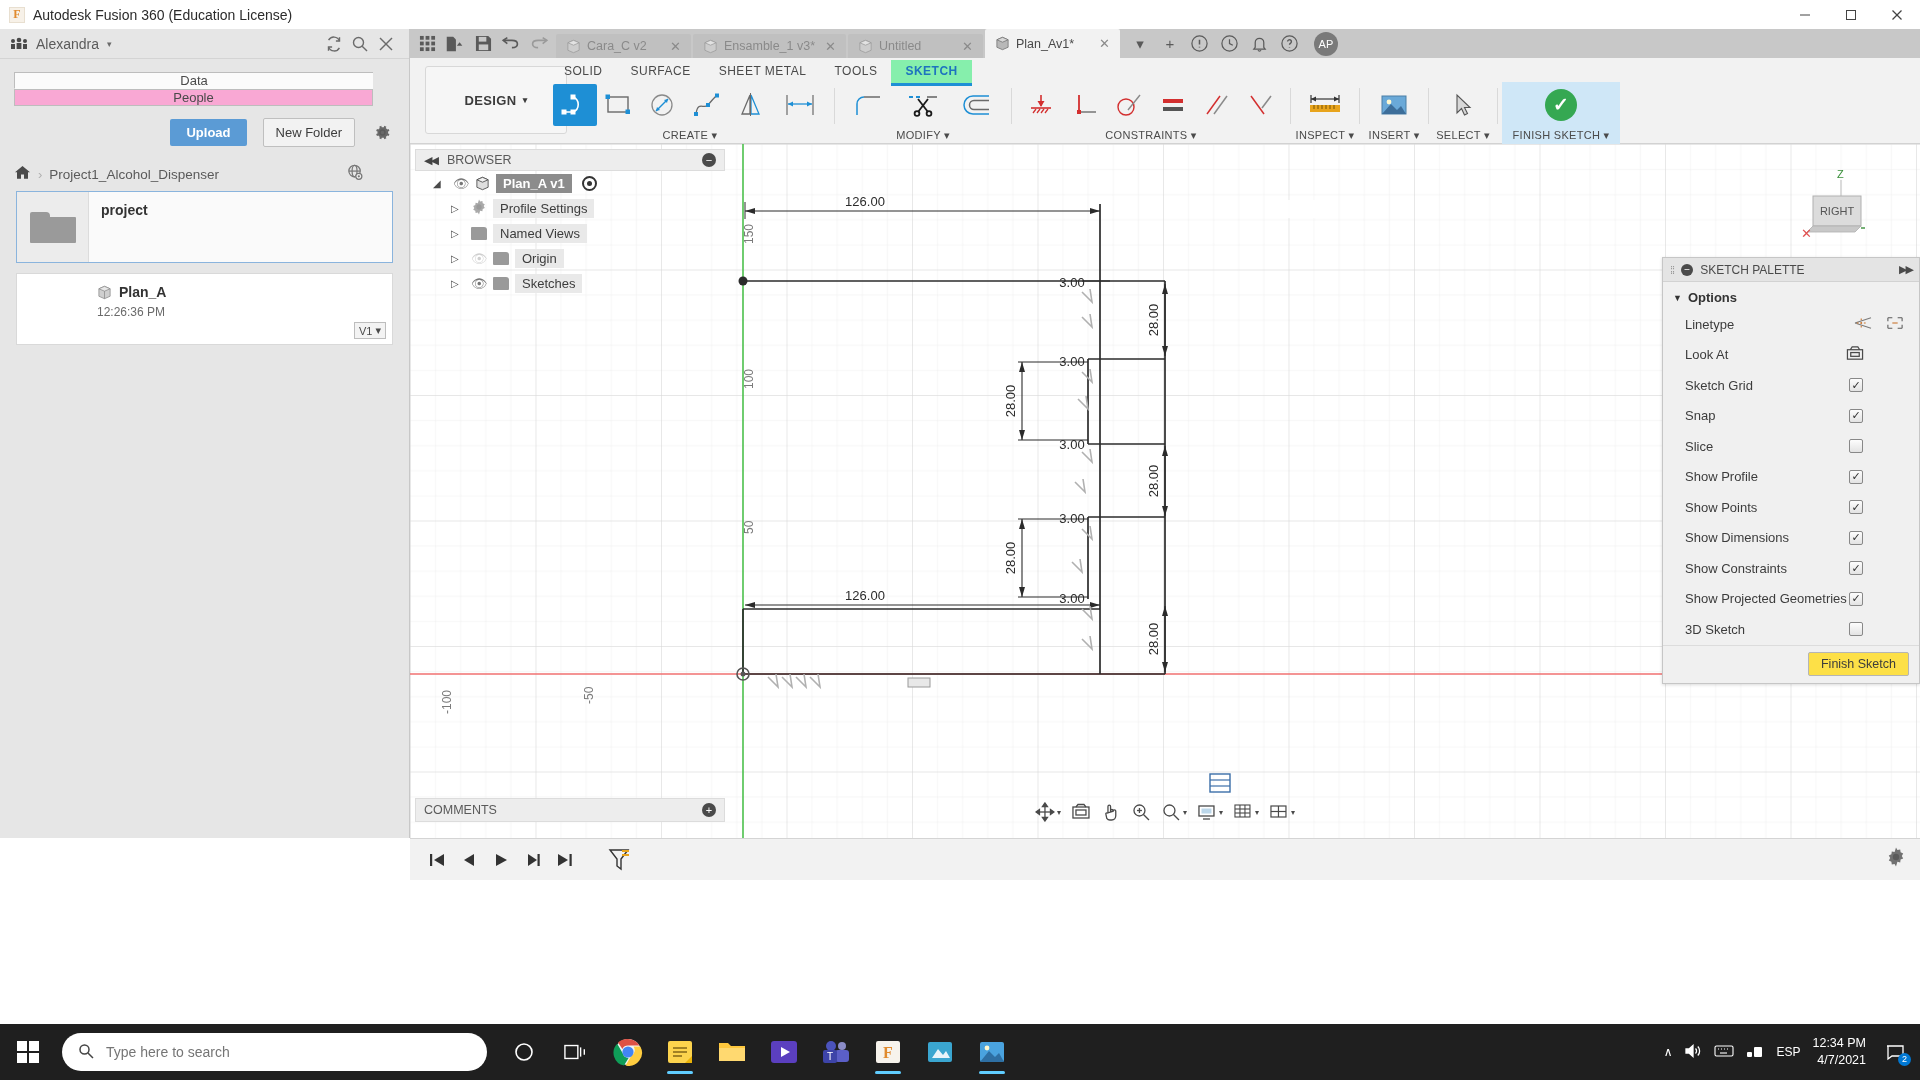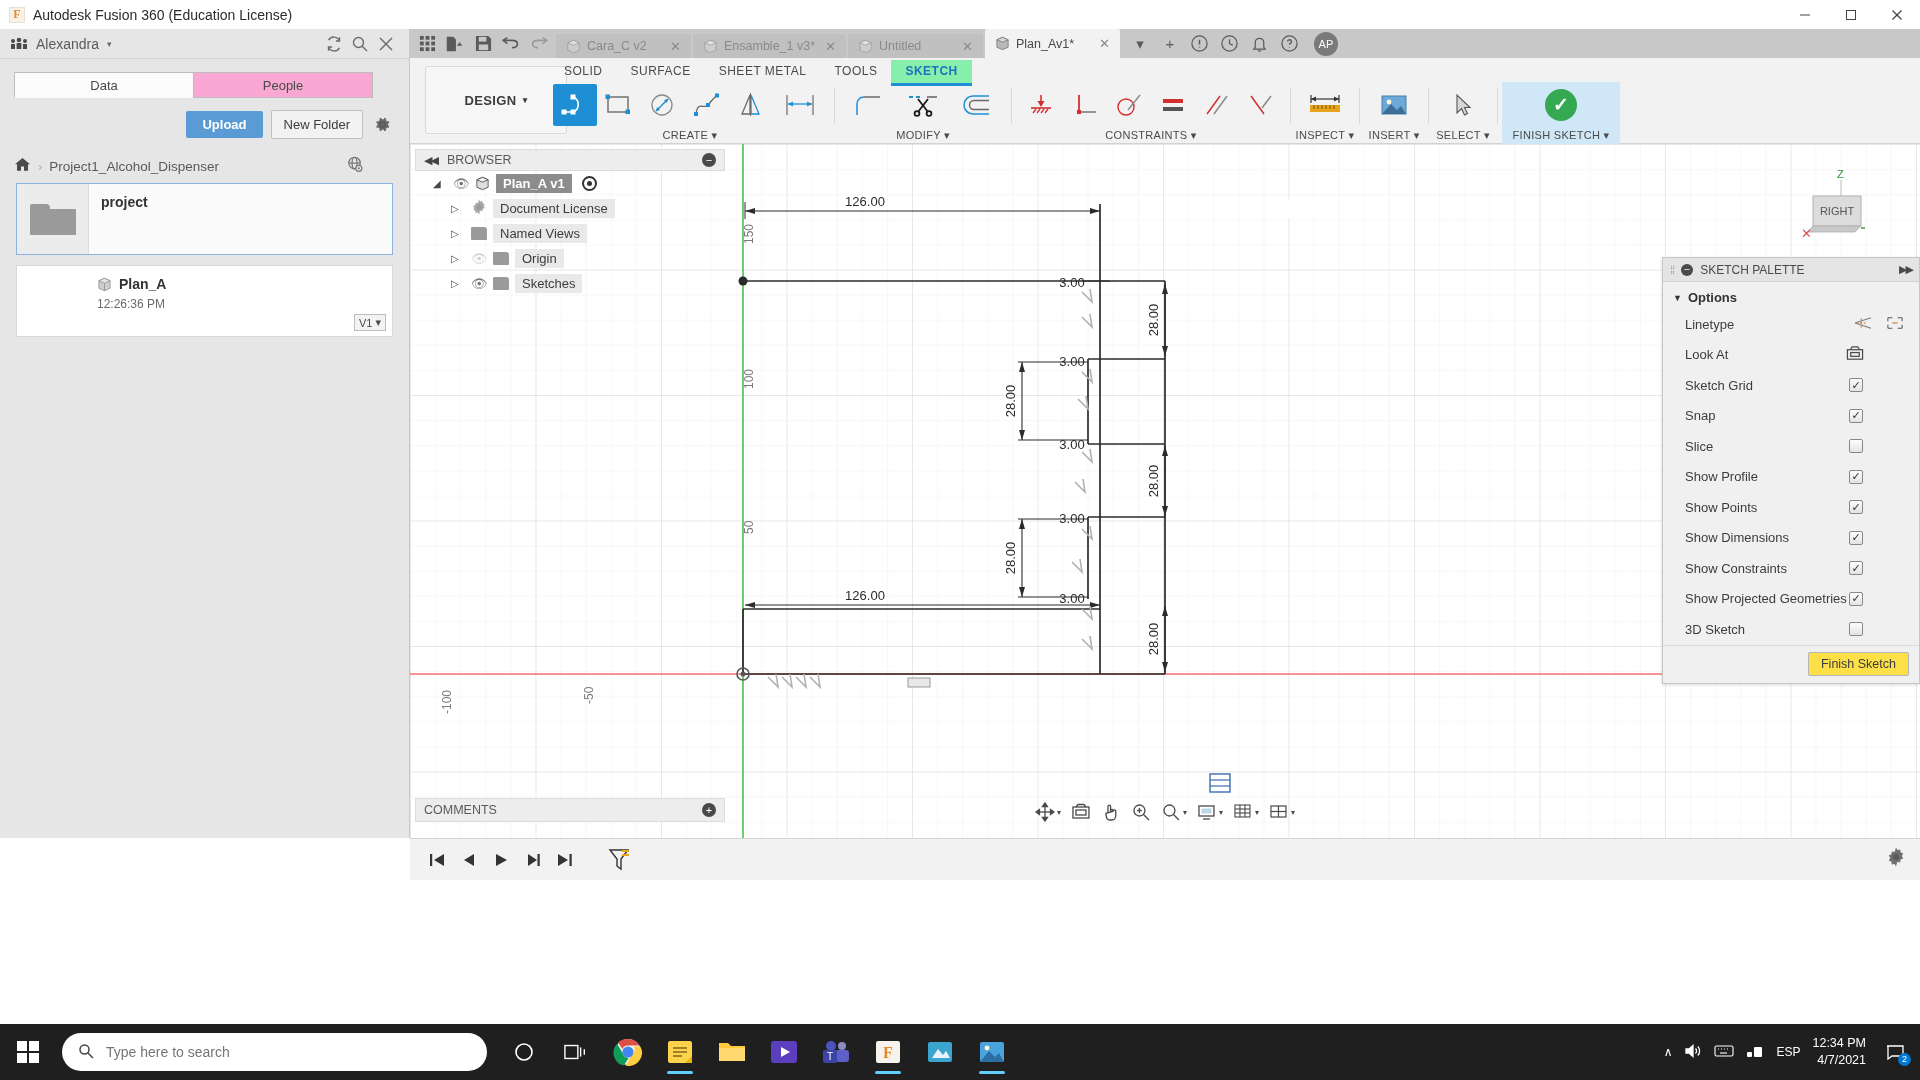--- a/index.html
+++ b/index.html
@@ -37,30 +37,30 @@
     height:30px; display:flex; align-items:center; padding:0 10px;
     background:#e6e6e6; border-bottom:1px solid #d4d4d4;justify-content:center;
   }
   .userbar .uicon { width:18px; height:14px; margin-right:8px; position:relative; }
   .userbar .uname { font-size:14px; color:#5b5b5b; }
   .userbar .caret { margin-left:8px; font-size:9px; color:#6b6b6b; }
   .userbar .spacer { flex:1; }
   .ub-ico { width:26px; height:26px; display:flex; align-items:center; justify-content:center;
             color:#6b6b6b; }
 
-  .tabsrow { display:flex; margin:13px 36px 0 14px; }
+  .tabsrow { display:flex; margin:13px 36px 0 14px;flex-direction:column; }
   .dtab {
     flex:1; height:26px; display:flex; align-items:center; justify-content:center;
     border:1px solid #bdbdbd; background:#f9a8d4; color:#4a4a4a; font-size:13px;
   }
   .dtab.active { background:#fbfbfb; border-bottom-color:#fbfbfb; }
   .dtab:first-child { border-right:none; }
 
   .actionsrow { display:flex; justify-content:flex-end; align-items:center;
-                gap:8px; margin:12px 16px 0 0; }
+                gap:16px; margin:12px 16px 0 0; }
   .btn-upload {
     background:#5b9bd5; color:#fff; border:none; border-radius:2px;
     padding:6px 16px; font-size:13px; font-weight:bold; font-family:inherit;
   }
   .btn-newfolder {
     background:#f2f2f2; color:#3c3c3c; border:1px solid #bfbfbf; border-radius:2px;
     padding:6px 12px; font-size:13px; font-family:inherit;
   }
   .gear-btn { width:22px; height:22px; display:flex; align-items:center; justify-content:center;
               color:#5a5a5a; }
@@ -898,21 +898,21 @@
         <span class="radio"></span>
       </div>
       <div class="bprow" style="padding-left:36px">
         <span class="arrow">▷</span>
         <span>
           <svg width="16" height="16" viewBox="0 0 18 18" fill="#9a9a9a">
               <circle cx="9" cy="9" r="3"></circle>
               <path d="M9 .5l1.3 2.2 2.5-.5.4 2.5 2.3 1.1-1.2 2.2 1.2 2.2-2.3 1.1-.4 2.5-2.5-.5L9 17.5l-1.3-2.2-2.5.5-.4-2.5-2.3-1.1L3.7 10 2.5 7.8l2.3-1.1.4-2.5 2.5.5z" opacity=".85"></path>
             </svg>
         </span>
-        <span class="nm">Document License</span>
+        <span class="nm">Profile Settings</span>
       </div>
       <div class="bprow" style="padding-left:36px">
         <span class="arrow">▷</span>
         <span class="ficon"></span>
         <span class="nm">Named Views</span>
       </div>
       <div class="bprow" style="padding-left:18px">
         <span class="arrow" style="margin-left:18px">▷</span>
         <span class="eye" style="opacity:.35">👁</span>
         <span class="ficon"></span>

